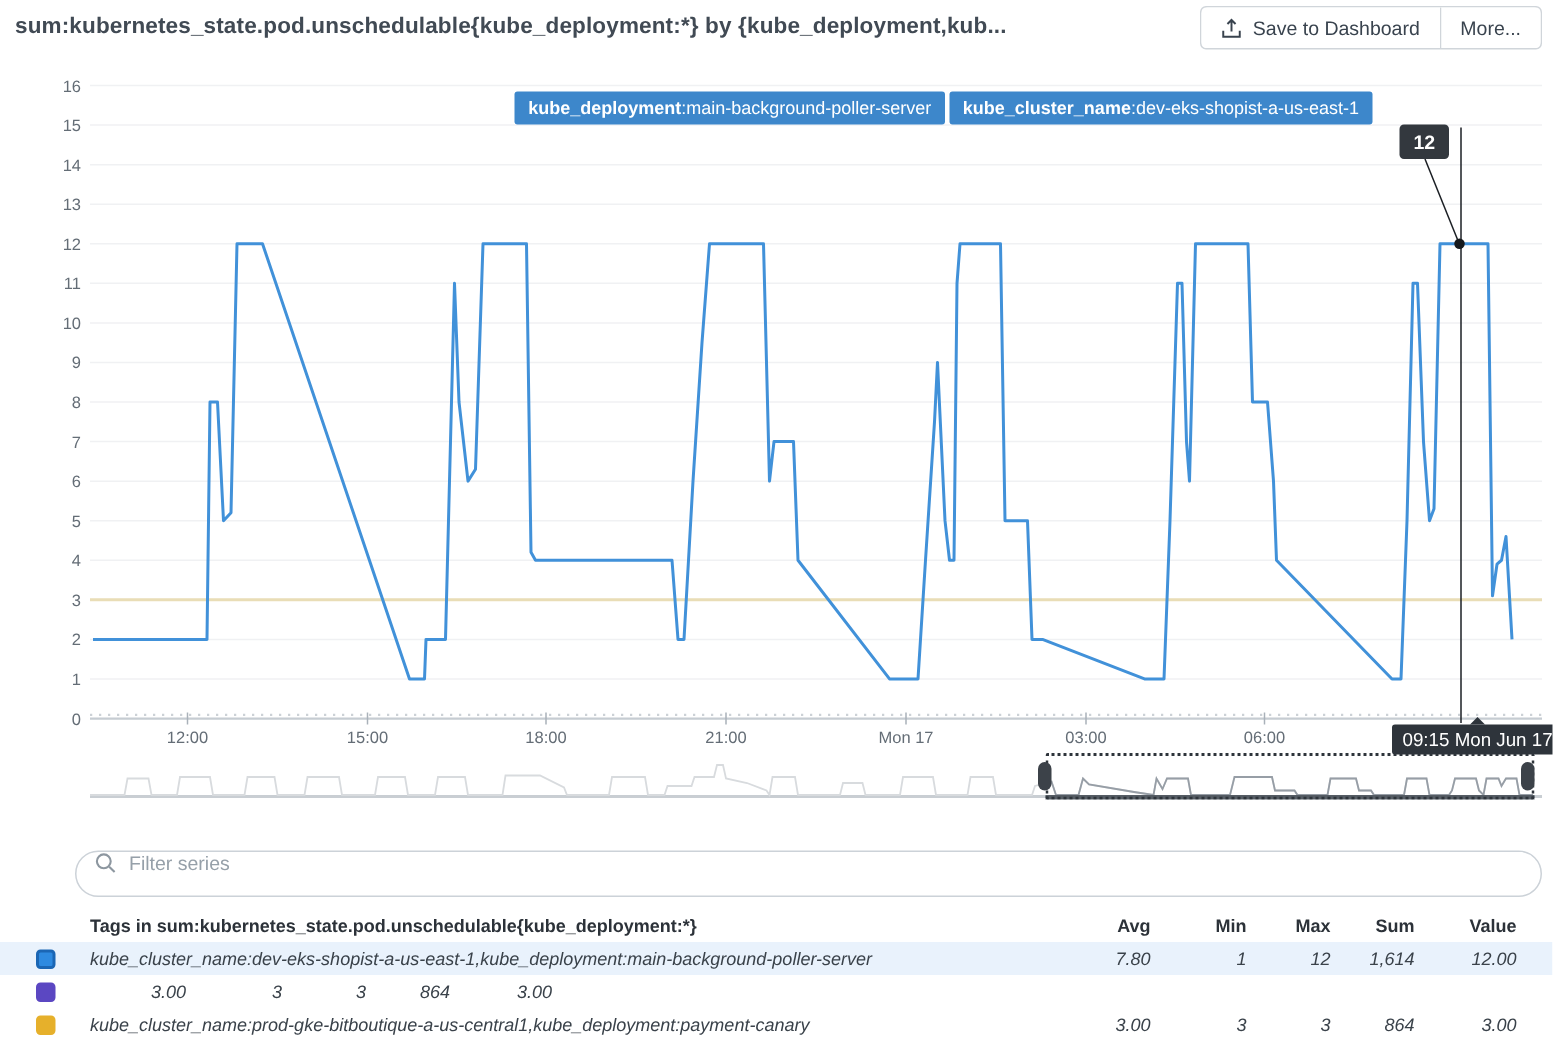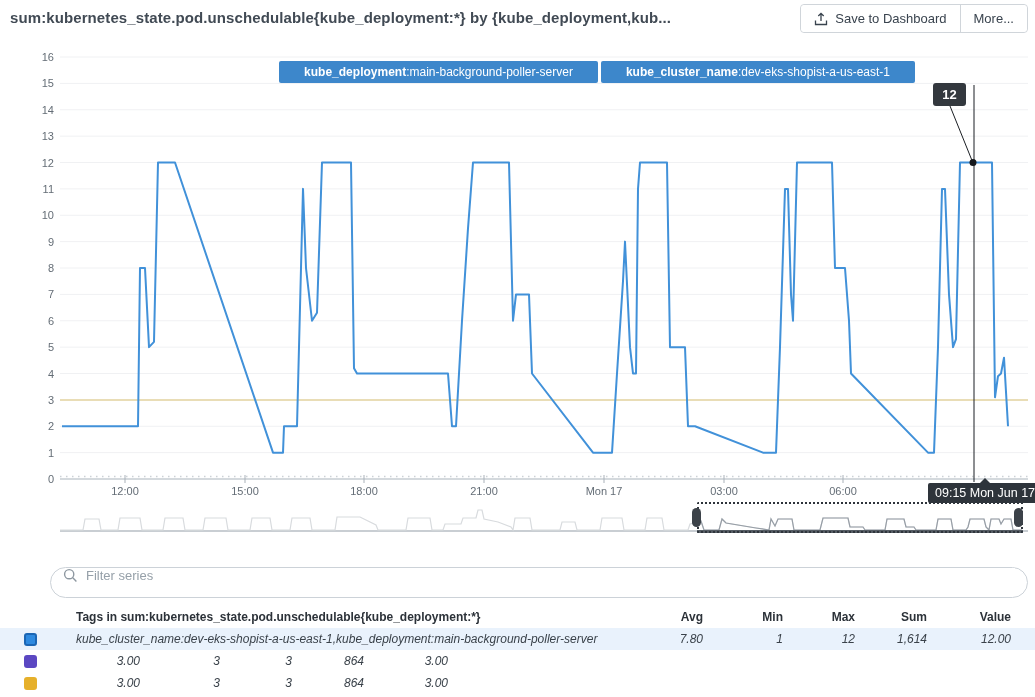--- a/index.html
+++ b/index.html
@@ -13,41 +13,41 @@
   .btn-group { position:absolute; right:7px; top:4px; display:flex; border:1px solid #d0d5da; border-radius:4px; background:#fff; height:29px; }
   .btn { display:flex; align-items:center; gap:7px; padding:0 13px; font-size:13px; color:#39434e; cursor:pointer; background:#fff; border:none; }
   .btn + .btn { border-left:1px solid #d0d5da; }
   .btn-group .btn:first-child { border-radius:4px 0 0 4px; }
   .btn-group .btn:last-child { border-radius:0 4px 4px 0; }
   .upload-ic { width:14px; height:14px; }
 
   
   #chart-svg { position:absolute; top:0; left:0; }
   .hover-tags { position:absolute; top:61px; right:5px; display:flex; gap:3px; }
-  .tag-badge { background:#3d87cb; color:#fff; font-size:12px; padding:4px 25px; border-radius:2px; white-space:nowrap; line-height:14px; }
+  .tag-badge { background:#3d87cb; color:#fff; font-size:12px; padding:4px 9px; border-radius:2px; white-space:nowrap; line-height:14px; }
   .tag-badge b { font-weight:700; }
   .value-badge { position:absolute; left:933px; top:83px; width:33px; height:23px; background:#33383e; color:#fff; font-size:13px; font-weight:700; border-radius:3px; display:flex; align-items:center; justify-content:center; }
   .time-badge { position:absolute; left:916px; top:483px; height:20px; background:#2e343b; color:#fff; font-size:12.5px; border-radius:2px; display:flex; align-items:center; padding:0 7px; white-space:nowrap; z-index:5;margin-left:12px; }
   .time-badge .caret { position:absolute; top:-5px; left:52px; width:0; height:0; border-left:5px solid transparent; border-right:5px solid transparent; border-bottom:5px solid #2e343b; }
 
   
   .brush { position:absolute; left:697px; top:502px; width:326px; height:31px; border:2px dotted #2e343b; border-radius:2px; background:transparent; z-index:3; }
   .brush-bottom { position:absolute; left:697px; top:530px; width:326px; height:3px; background:#555c64; z-index:2; }
   .brush-handle { position:absolute; width:9px; height:19px; background:#3c4249; border-radius:9px; top:508px; z-index:4; cursor:ew-resize; }
   .brush-handle.left  { left:692px; }
   .brush-handle.right { left:1014px; }
 
   
   .filter-wrap { position:absolute; left:50px; top:567px; width:978px; height:31px; border:1px solid #ccd2d8; border-radius:16px; display:flex; align-items:flex-start; padding:0 12px; gap:8px; background:#fff; }
   .filter-input { border:none; outline:none; flex:1; font-size:13px; color:#3a424a; font-family:"Liberation Sans",sans-serif; }
   .filter-input::placeholder { color:#96a0a9; }
 
   
   .table { position:absolute; left:0; top:606px; width:1035px; }
-  .t-head, .t-row { display:flex; align-items:center; height:22px; padding-right:24px;gap:16px; }
+  .t-head, .t-row { display:flex; align-items:center; height:22px; padding-right:24px; }
   .t-head { font-weight:700; color:#2c3239; font-size:12px; }
   .t-row { font-size:12px; color:#3a424a; cursor:pointer;font-style:italic; }
   .t-row.selected { background:#e9f2fc; }
   .c-swatch { width:60px; display:flex; justify-content:center; flex:0 0 60px; }
   .swatch { width:13px; height:13px; border-radius:3px; }
   .c-tag { flex:1; white-space:nowrap; overflow:hidden; text-overflow:ellipsis; }
   .c-num { flex:0 0 64px; text-align:right; }
   .c-num.narrow { flex:0 0 56px; }
   .c-num.wide { flex:0 0 68px; }
 </style>
@@ -189,20 +189,21 @@
           <div class="c-num">3.00</div>
           <div class="c-num">3</div>
           <div class="c-num narrow">3</div>
           <div class="c-num narrow">864</div>
           <div class="c-num wide">3.00</div>
         </div>
         <div class="t-row">
           <div class="c-swatch">
      <span class="swatch" style="background:#e6b02b; border:2px solid #e6b02b;"></span>
           </div>
+          <div class="c-tag">kube_cluster_name:prod-gke-bitboutique-a-us-central1,kube_deployment:payment-canary</div>
           <div class="c-num">3.00</div>
           <div class="c-num">3</div>
           <div class="c-num narrow">3</div>
           <div class="c-num narrow">864</div>
           <div class="c-num wide">3.00</div>
         </div>
       </div>
   </div>
 
 </div>

